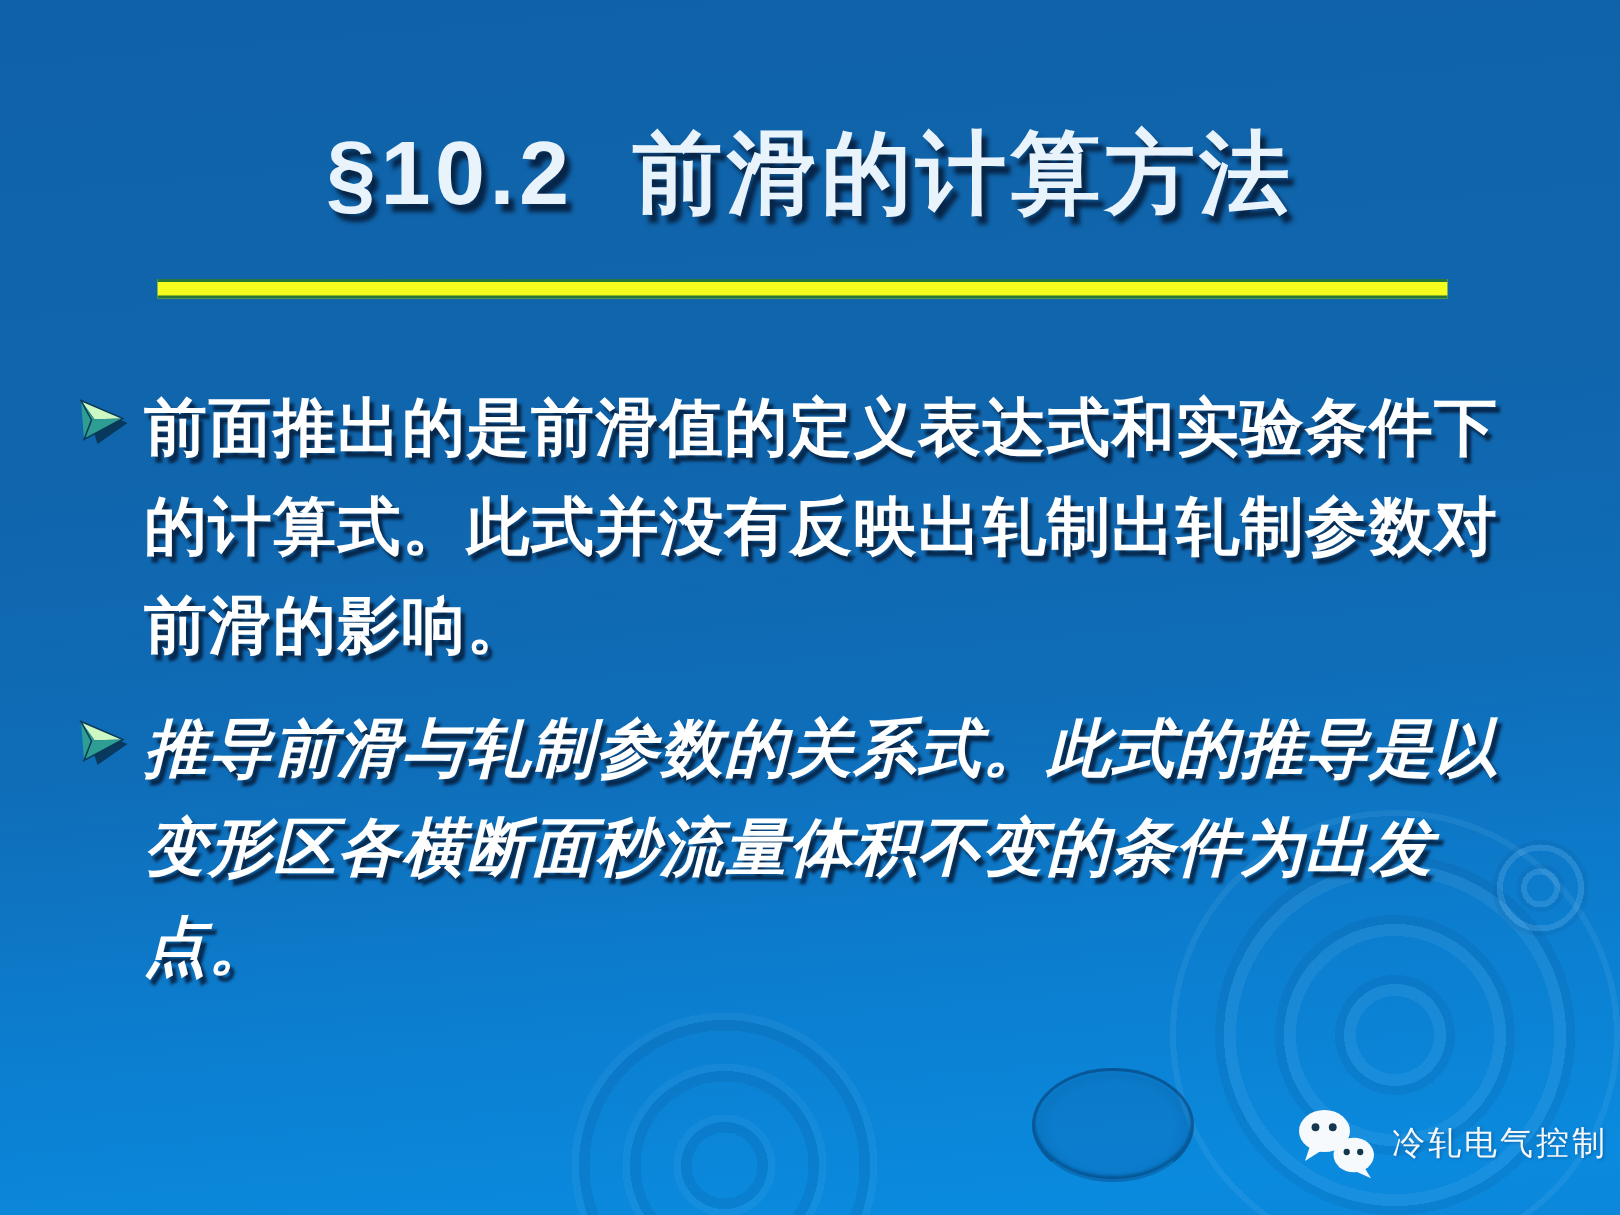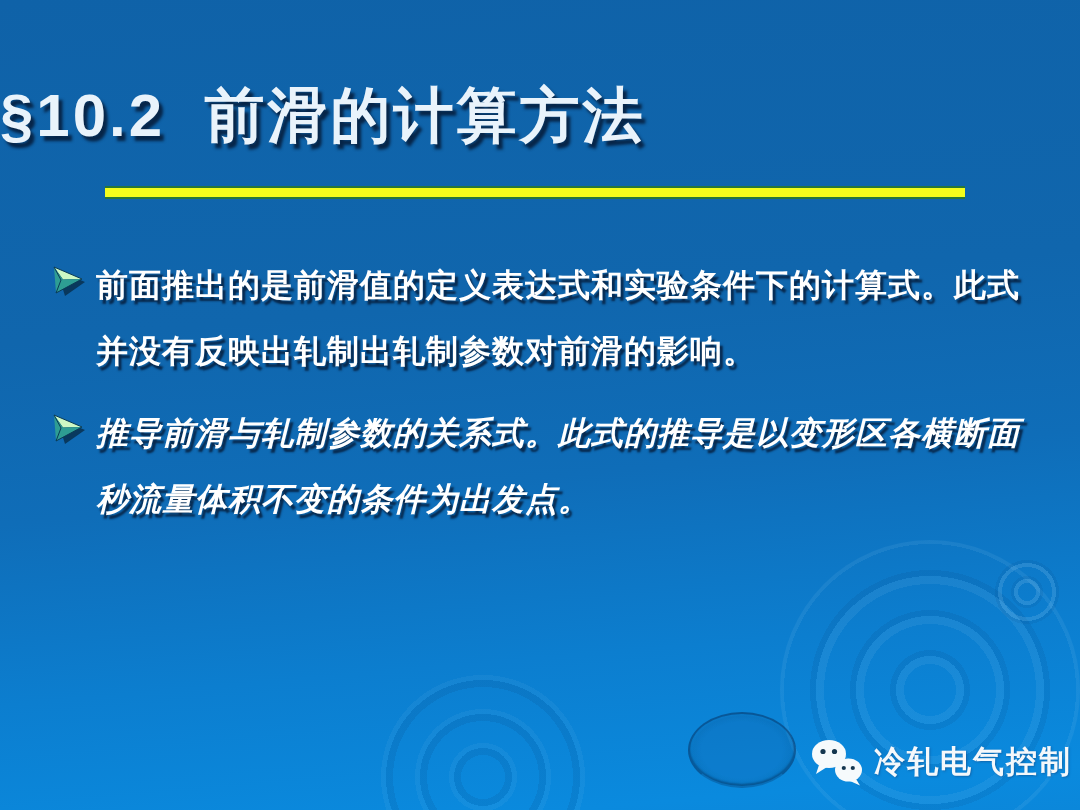--- a/index.html
+++ b/index.html
@@ -60,20 +60,21 @@
       rgba(170,215,245,0.16) 9px 13px,
       rgba(6,45,95,0.08) 13px 16px);
   }
 
   
   .title {
     position: absolute;
     top: 76px;
     left: 0;
     width: 100%;
+    text-align: center;
     font-size: 60px;
     font-weight: bold;
     letter-spacing: 3px;
     color: #e9f3fb;
     white-space: pre;
     text-shadow: 4px 5px 3px rgba(6,28,58,0.88);
     margin: 0;
   }
   .divider {
     position: absolute;
@@ -105,21 +106,21 @@
     font-style: italic;
   }
   .bullet-icon {
     flex: 0 0 36px;
     width: 36px;
     height: 34px;
     margin-top: 13px;
     margin-right: 8px;
   }
   .bullet-text {
-    font-size: 32px;
+    font-size: 42px;
     line-height: 66px;
     font-weight: bold;
     color: #ffffff;
     text-shadow: 3px 4px 2px rgba(6,28,58,0.85);
     letter-spacing: 1px;
   }
 
   
   .watermark {
     position: absolute;
@@ -127,22 +128,22 @@
     bottom: 24px;
     display: flex;
     align-items: center;
   }
   .wechat-icon {
     width: 54px;
     height: 48px;
     margin-right: 10px;
   }
   .watermark-label {
-    font-size: 31px;
-    font-weight: bold;
+    font-size: 22px;
+    font-weight: normal;
     letter-spacing: 2px;
     color: #f4f8fb;
     text-shadow: 1px 1px 2px rgba(20,70,130,0.5);
   }
 </style>
 </head>
 <body>
 
 <div class="slide">
 

